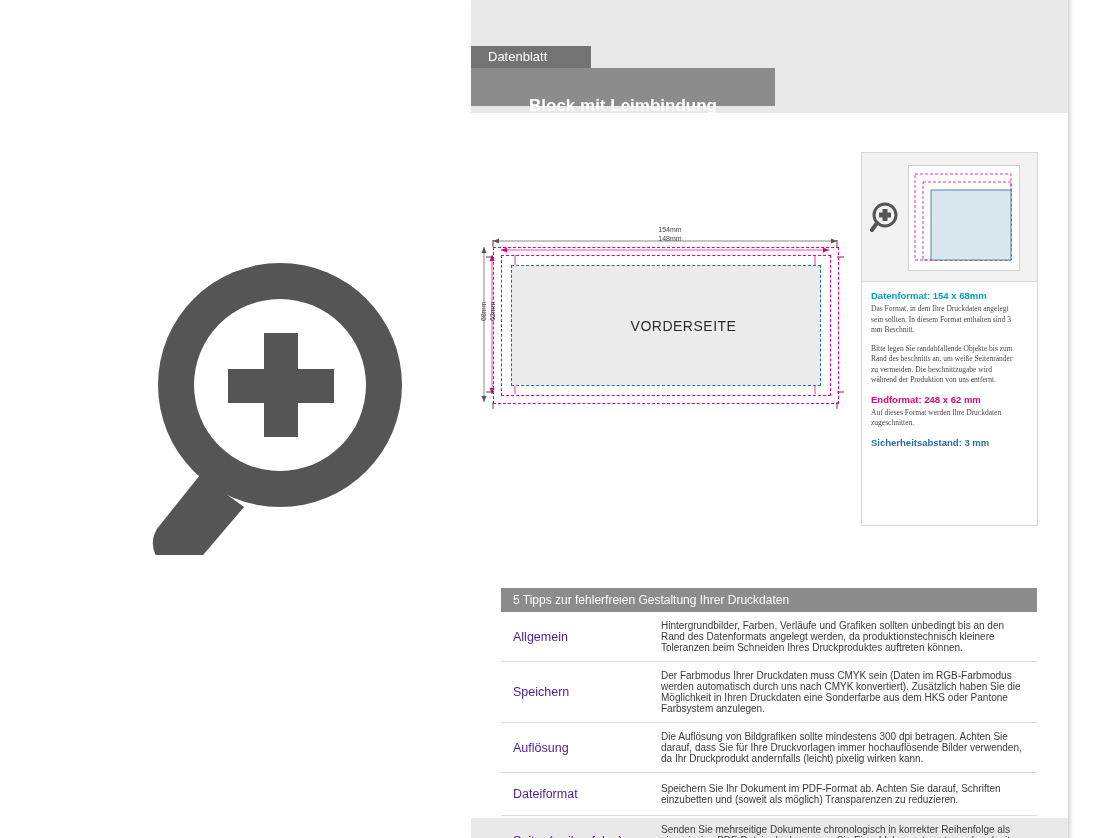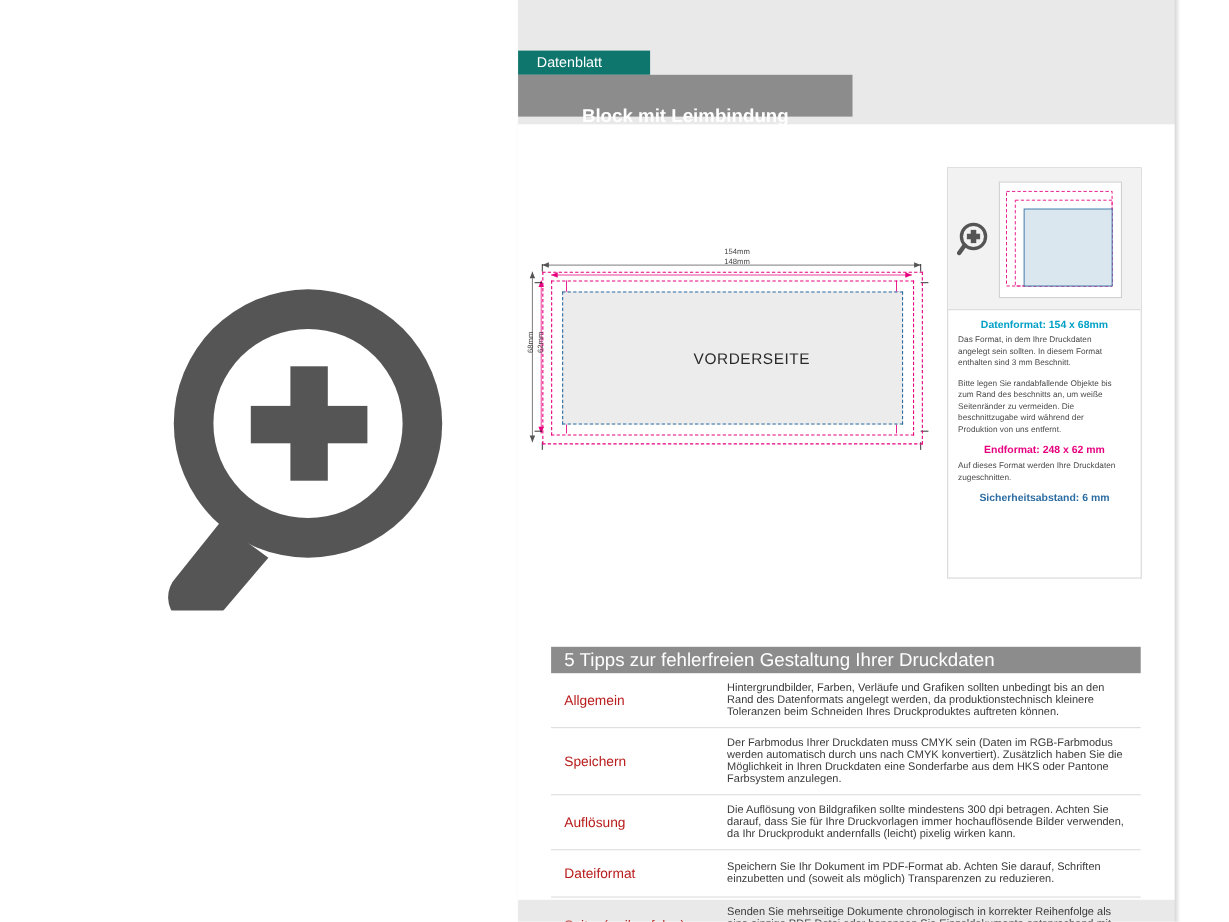--- a/index.html
+++ b/index.html
@@ -68,21 +68,21 @@
     height: 300px;
   }
 
   
   .tab-datenblatt {
     position: absolute;
     left: 471px;
     top: 46px;
     width: 120px;
     height: 22px;
-    background: #0f766e;
+    background: #737373;
     color: #ffffff;
     font-size: 13px;
     line-height: 22px;
     padding-left: 17px;
     box-sizing: border-box;
   }
   .title-bar {
     position: absolute;
     left: 471px;
     top: 68px;
@@ -195,60 +195,60 @@
     background: #ffffff;
     border: 1px solid #d0d0d0;
   }
   .legend-body {
     padding: 8px 9px 0 9px;
   }
   .legend-h {
     font-size: 9.5px;
     font-weight: bold;
     margin-bottom: 3px;
-    text-align: center;
   }
   .legend-h.cyan { color: #00a0c6; }
   .legend-h.magenta { color: #e6007e; }
   .legend-h.blue { color: #2b6ca3; }
   .legend-p {
     font-size: 7.5px;
     line-height: 10.5px;
     color: #4a4a4a;
     margin: 0 12px 8px 0;
+    font-family: Liberation Serif, serif;
   }
 
   
   .tips {
     position: absolute;
     left: 501px;
     top: 588px;
     width: 536px;
   }
   .tips-head {
     background: #8c8c8c;
     color: #ffffff;
-    font-size: 17px;
+    font-size: 12px;
     line-height: 24px;
     height: 24px;
     padding-left: 12px;
     box-sizing: border-box;
   }
   .tips-row {
     display: flex;
     border-bottom: 1px solid #dcdcdc;
     min-height: 42px;
     align-items: center;
   }
   .tips-row:first-of-type { border-top: none; }
   .tips-label {
     width: 160px;
     flex: 0 0 160px;
     font-size: 12.5px;
-    color: #b91c1c;
+    color: #4c1d95;
     padding-left: 12px;
     box-sizing: border-box;
   }
   .tips-text {
     font-size: 10px;
     line-height: 11px;
     color: #3a3a3a;
     padding: 8px 12px 8px 0;
   }
 </style>
@@ -362,21 +362,21 @@
     <div>
       <div class="legend-h cyan">Datenformat: 154 x 68mm</div>
       <p class="legend-p">Das Format, in dem Ihre Druckdaten angelegt sein sollten. In diesem Format enthalten sind 3 mm Beschnitt.</p>
       <p class="legend-p">Bitte legen Sie randabfallende Objekte bis zum Rand des beschnitts an, um weiße Seitenränder zu vermeiden. Die beschnittzugabe wird während der Produktion von uns entfernt.</p>
     </div>
     <div>
       <div class="legend-h magenta">Endformat: 248 x 62 mm</div>
       <p class="legend-p">Auf dieses Format werden Ihre Druckdaten zugeschnitten.</p>
     </div>
     <div>
-      <div class="legend-h blue">Sicherheitsabstand: 6 mm</div>
+      <div class="legend-h blue">Sicherheitsabstand: 3 mm</div>
     </div>
   </div>
 </div>
 
 <div class="tips">
   <div class="tips-head">5 Tipps zur fehlerfreien Gestaltung Ihrer Druckdaten</div>
 
   <div class="tips-row">
     <div class="tips-label">Allgemein</div>
     <div class="tips-text">Hintergrundbilder, Farben, Verläufe und Grafiken sollten unbedingt bis an den Rand des Datenformats angelegt werden, da produktionstechnisch kleinere Toleranzen beim Schneiden Ihres Druckproduktes auftreten können.</div>

